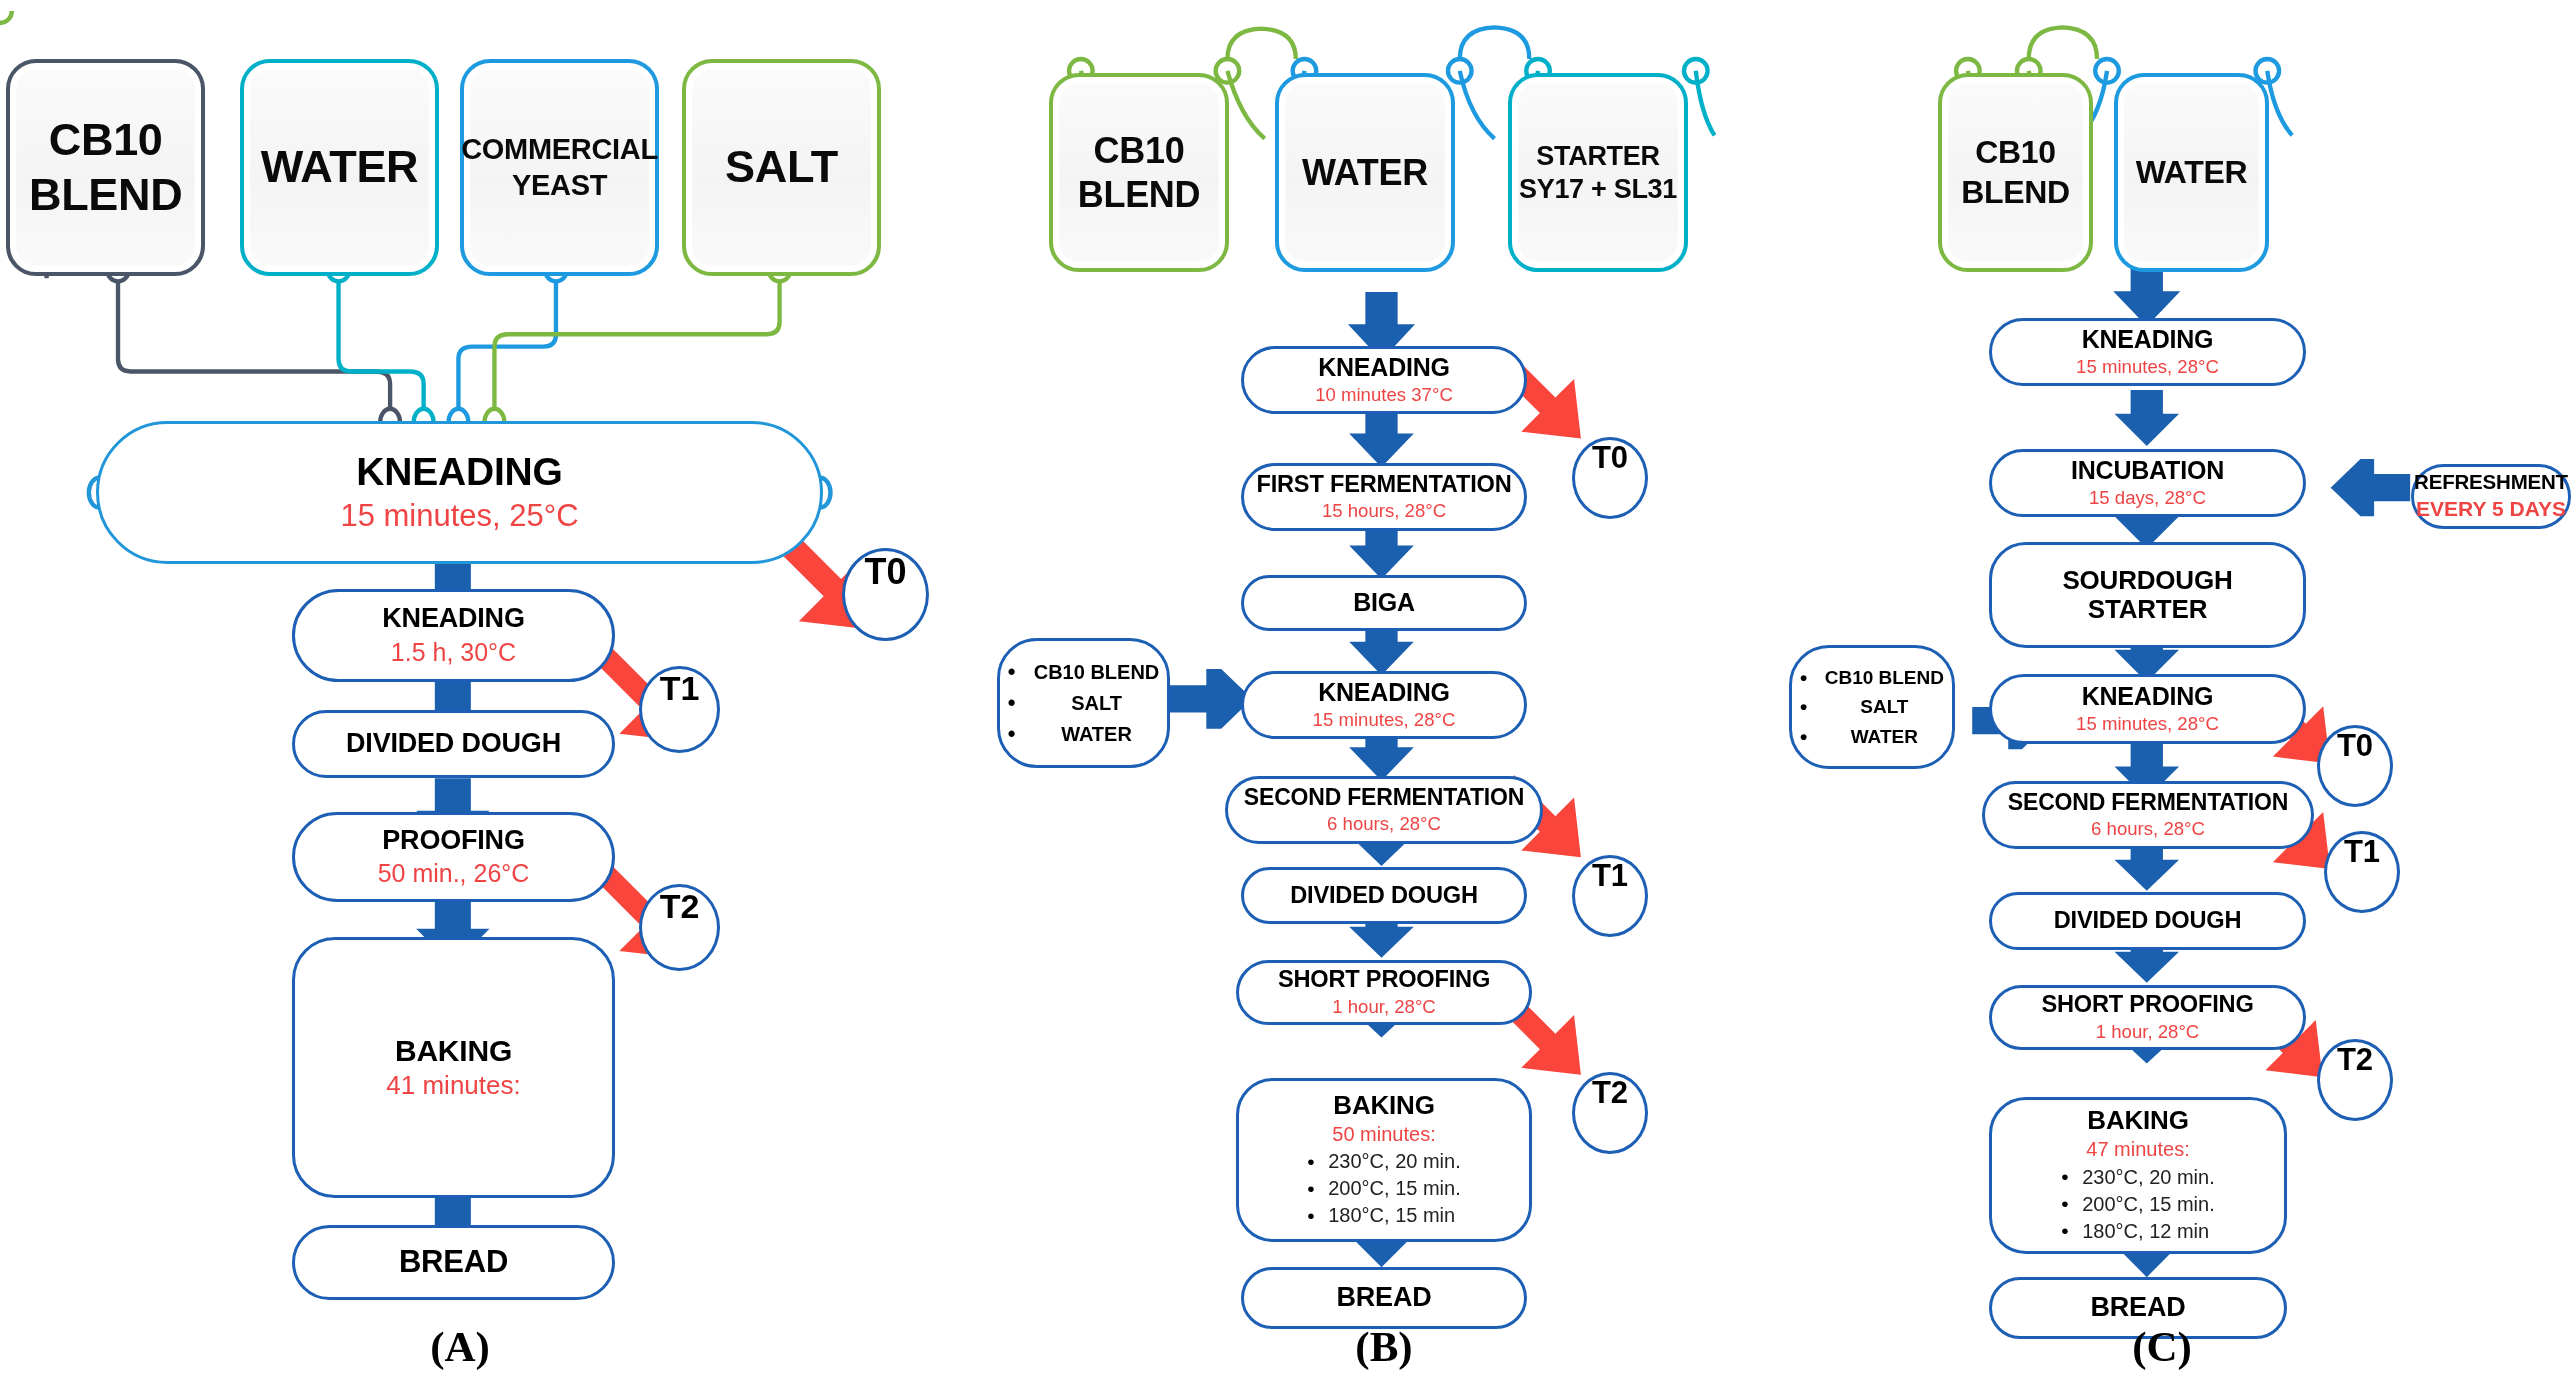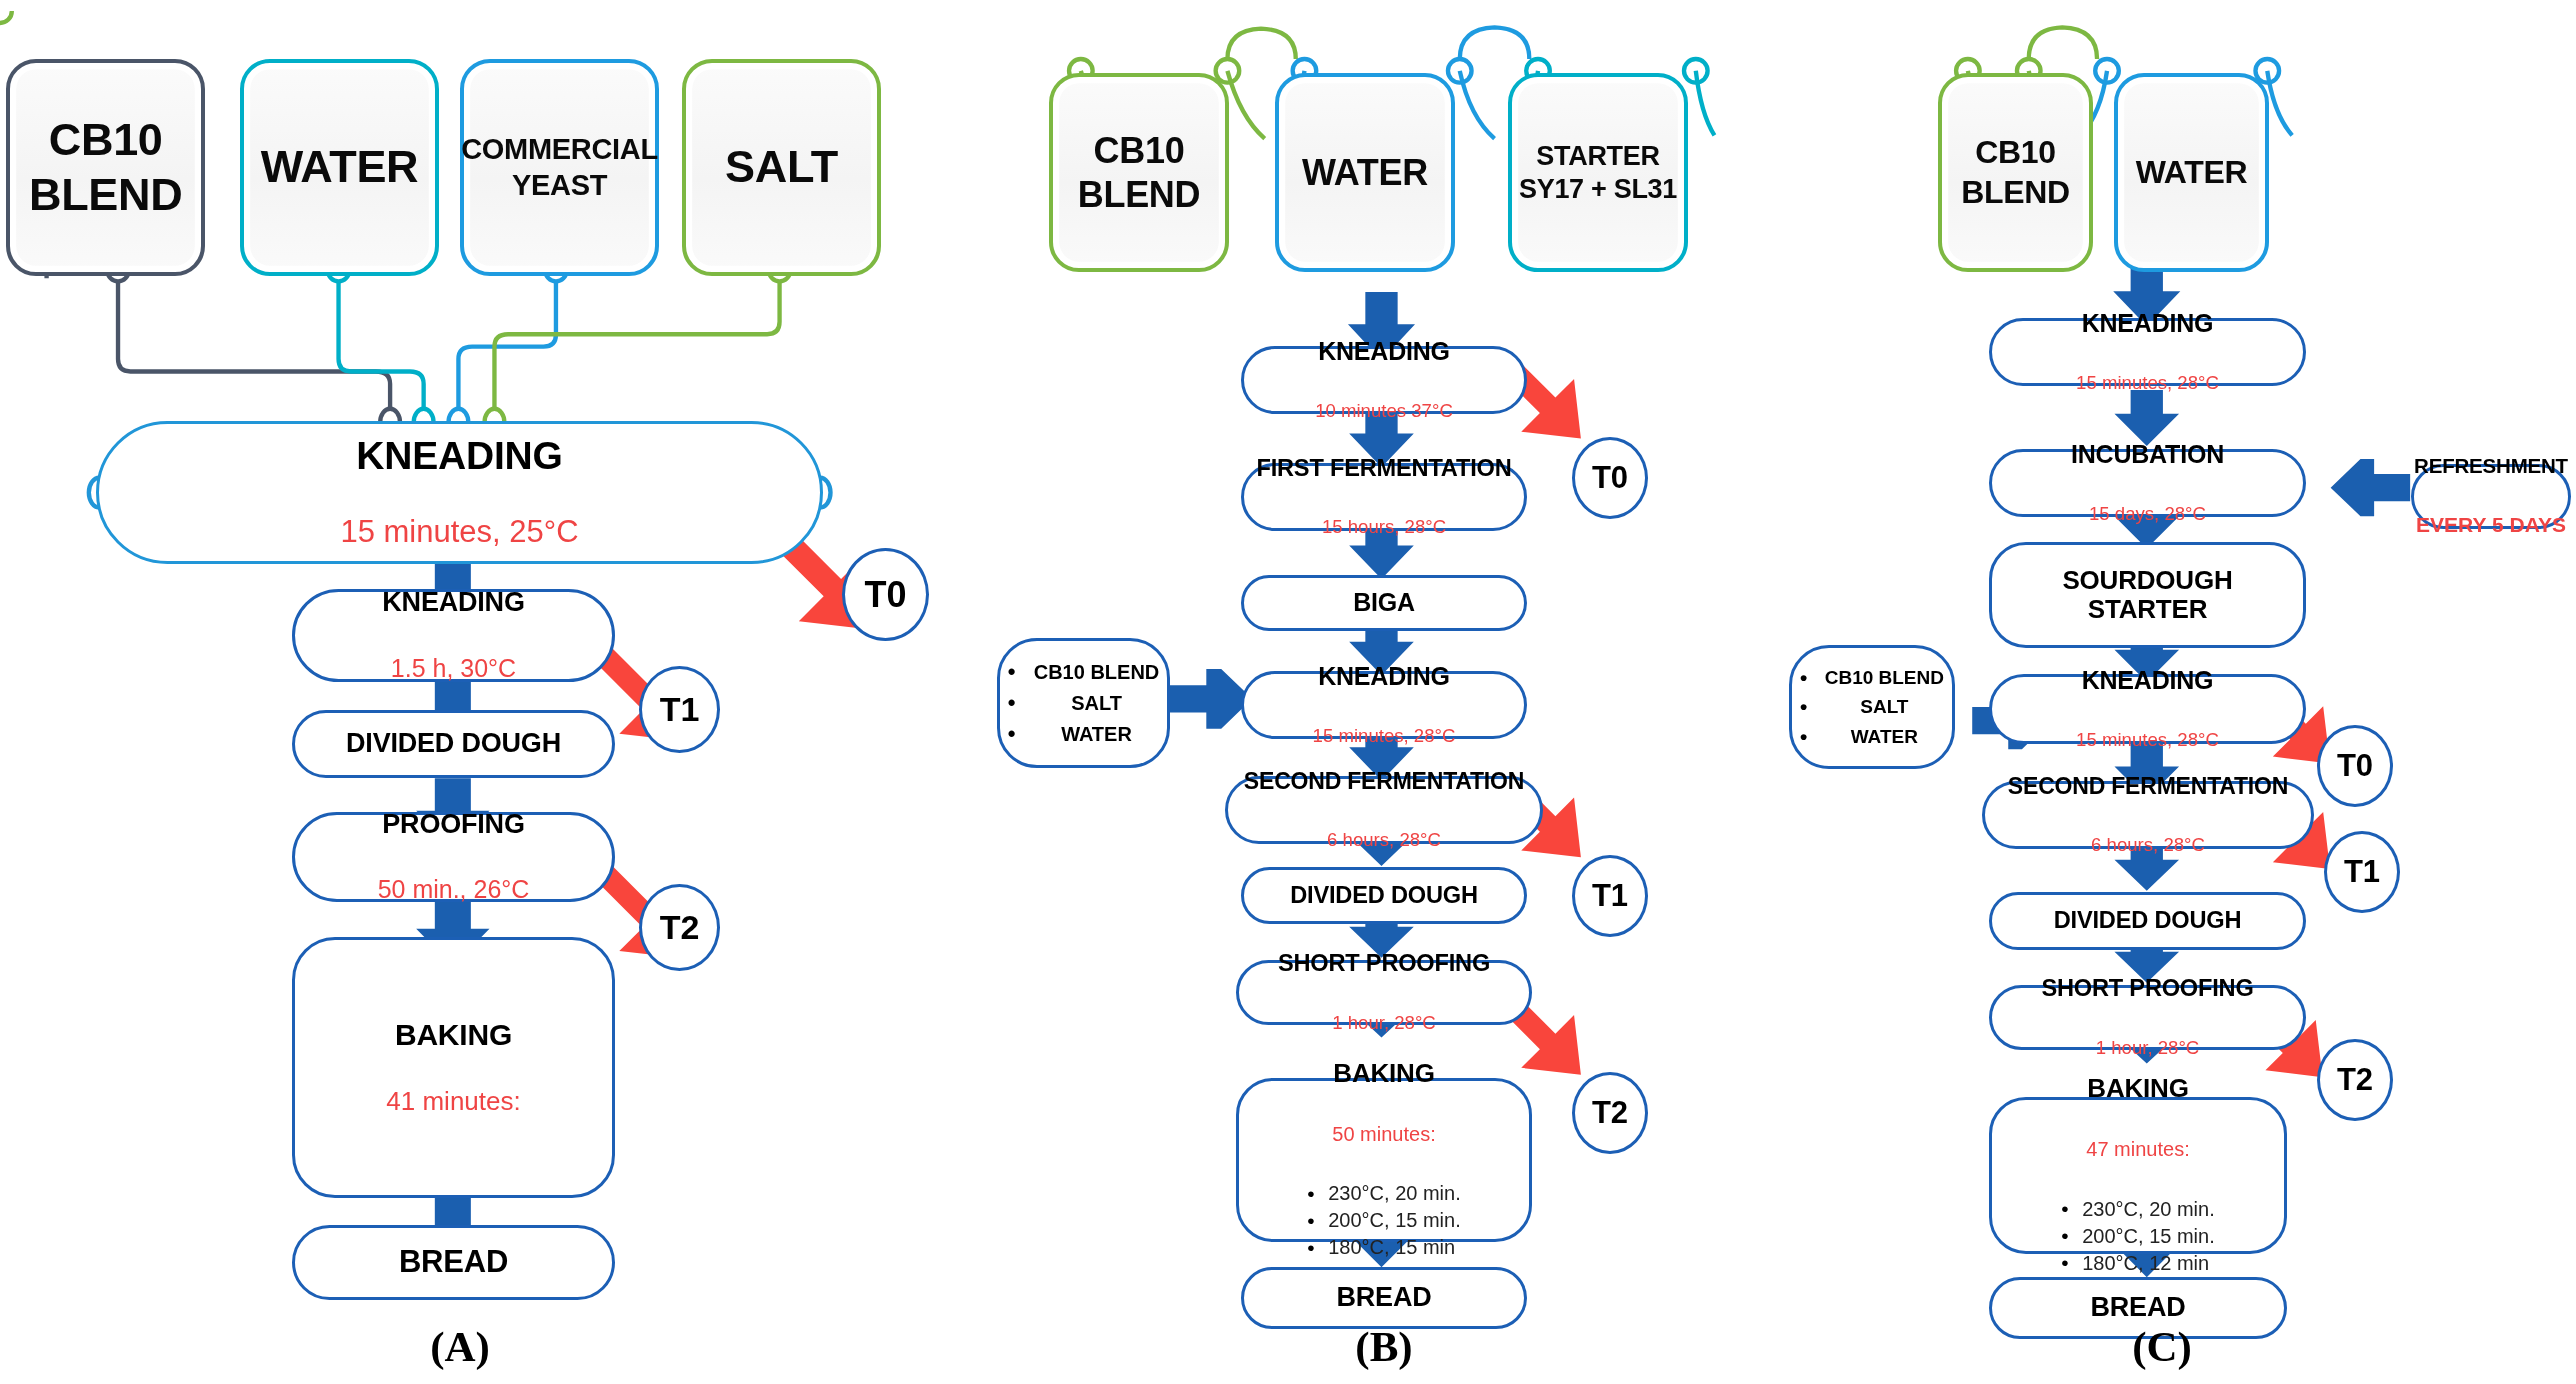--- a/index.html
+++ b/index.html
@@ -31,21 +31,20 @@
 
   
   .proc {
     position: absolute;
     background: #ffffff;
     border: 3.7px solid #1C5FB5;
     border-radius: 621px;
     display: flex; flex-direction: column;
     align-items: center; justify-content: center;
     text-align: center;
-    gap: 32px;
   }
   .proc.soft { border-radius: 43px; }
   .proc .ttl {
     font-weight: 700; color: #000; line-height: 1.1;
     letter-spacing: -0.2px;
   }
   .proc .sub {
     font-weight: 400; color: #ef4444; line-height: 1.2; margin-top: 2.5px;
   }
   .proc .bullets {
@@ -79,21 +78,21 @@
     content: "\2022"; position: absolute; left: 0; top: -0.05em;
     font-size: 1.1em; color: #000;
   }
 
   
   .tcircle {
     position: absolute;
     border: 3.7px solid #1C5FB5;
     border-radius: 50%;
     background: #fff;
-    display: flex; align-items: center; justify-content: center;
+    display: flex; align-items: flex-start; justify-content: center;
     font-weight: 700; color: #000;
   }
 
   
   .caption {
     position: absolute;
     font-family: "Liberation Serif", serif;
     font-weight: 700;
     color: #000;
     text-align: center;

